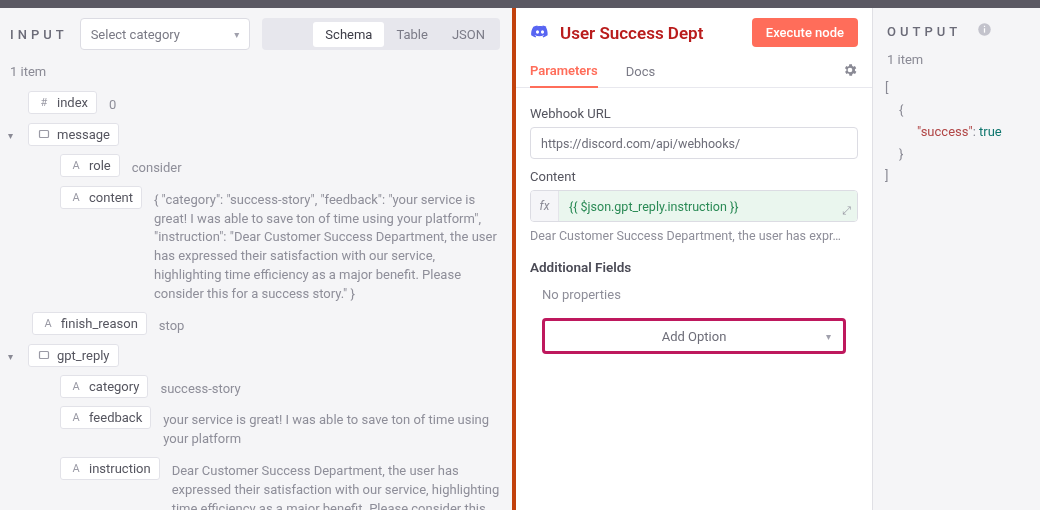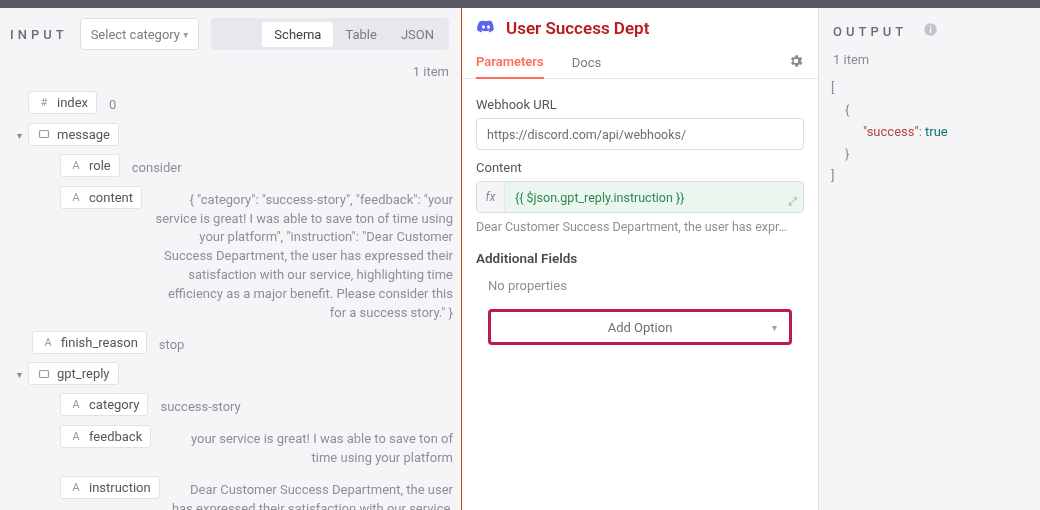--- a/index.html
+++ b/index.html
@@ -1,19 +1,19 @@
 <!DOCTYPE html>
 <html><head>
 <meta charset="utf-8">
 <style>
   * { box-sizing: border-box; margin: 0; padding: 0; font-family: -apple-system, BlinkMacSystemFont, "Segoe UI", Roboto, Helvetica, Arial, sans-serif; }
   body { width: 1040px; height: 510px; background: #f5f5f7; overflow: hidden; color: #4a4a55; font-size: 13px; }
   .topbar { height: 8px; background: #5b5963; }
   .cols { display: flex; height: calc(510px - 8px); }
-  .col-input { width: 462px; border-right: 1px solid #c2410c; display:flex; flex-direction:column;text-align:right; }
+  .col-input { width: 516px; border-right: 4px solid #c2410c; display:flex; flex-direction:column; }
   .col-center { width: 357px; background: #fff; display:flex; flex-direction:column; border-right:1px solid #e0e0e5;}
   .col-output { flex:1; display:flex; flex-direction:column; }
 
   
   .input-head { display:flex; align-items:center; padding:10px 12px 10px 10px; gap:12px; }
   .panel-title { letter-spacing: 4px; font-size:13px; color:#6b6b78; font-weight:500; }
   .select-wrap { flex:1; background:#fff; border:1px solid #dcdce3; border-radius:4px; height:32px; display:flex; align-items:center; padding:0 10px; justify-content:space-between; color:#7a7a85; }
   .select-wrap .chev { color:#a0a0ac; font-size:10px;}
   .view-tabs { display:flex; background:#e7e7ed; border-radius:4px; padding:3px; height:32px; align-items:center; }
   .view-tab { padding:5px 12px; border-radius:3px; color:#7b7b87; font-size:13px; cursor:pointer;}
@@ -163,20 +163,21 @@
       </div>
     </div>
   </div>
 
   <div class="col-center">
     <div class="node-head">
       <svg class="discord-ico" viewBox="0 0 24 24" fill="#5865F2">
           <path d="M20 4.5c-1.5-.7-3-1.2-4.7-1.5l-.4.8c-1.9-.3-3.8-.3-5.7 0l-.4-.8C7 3.3 5.5 3.8 4 4.5 1.7 8 1.1 11.4 1.4 14.7c1.8 1.3 3.5 2.1 5.2 2.6l.8-1.3c-.6-.2-1.2-.5-1.8-.9l.4-.3c3.4 1.6 7.1 1.6 10.5 0l.4.3c-.6.4-1.2.7-1.8.9l.8 1.3c1.7-.5 3.4-1.3 5.2-2.6.4-3.9-.6-7.3-2.1-10.2zM9 12.8c-1 0-1.8-.9-1.8-2s.8-2 1.8-2 1.8.9 1.8 2-.8 2-1.8 2zm6 0c-1 0-1.8-.9-1.8-2s.8-2 1.8-2 1.8.9 1.8 2-.8 2-1.8 2z"></path>
         </svg>
       <div class="node-title">User Success Dept</div>
+      <button class="exec-btn">Execute node</button>
     </div>
     <div class="ptabs">
       <div class="ptab active">Parameters</div>
       <div class="ptab">Docs</div>
       <div class="gear">
         <svg width="16" height="16" viewBox="0 0 24 24" fill="currentColor">
             <path d="M19.4 13a7.8 7.8 0 000-2l2-1.6-2-3.4-2.4 1a7.6 7.6 0 00-1.7-1l-.4-2.6h-4l-.4 2.6a7.6 7.6 0 00-1.7 1l-2.4-1-2 3.4L6.6 11a7.8 7.8 0 000 2l-2 1.6 2 3.4 2.4-1c.5.4 1.1.8 1.7 1l.4 2.6h4l.4-2.6c.6-.2 1.2-.6 1.7-1l2.4 1 2-3.4-2.2-1.6zM12 15.5A3.5 3.5 0 1115.5 12 3.5 3.5 0 0112 15.5z"></path>
           </svg>
       </div>
     </div>

